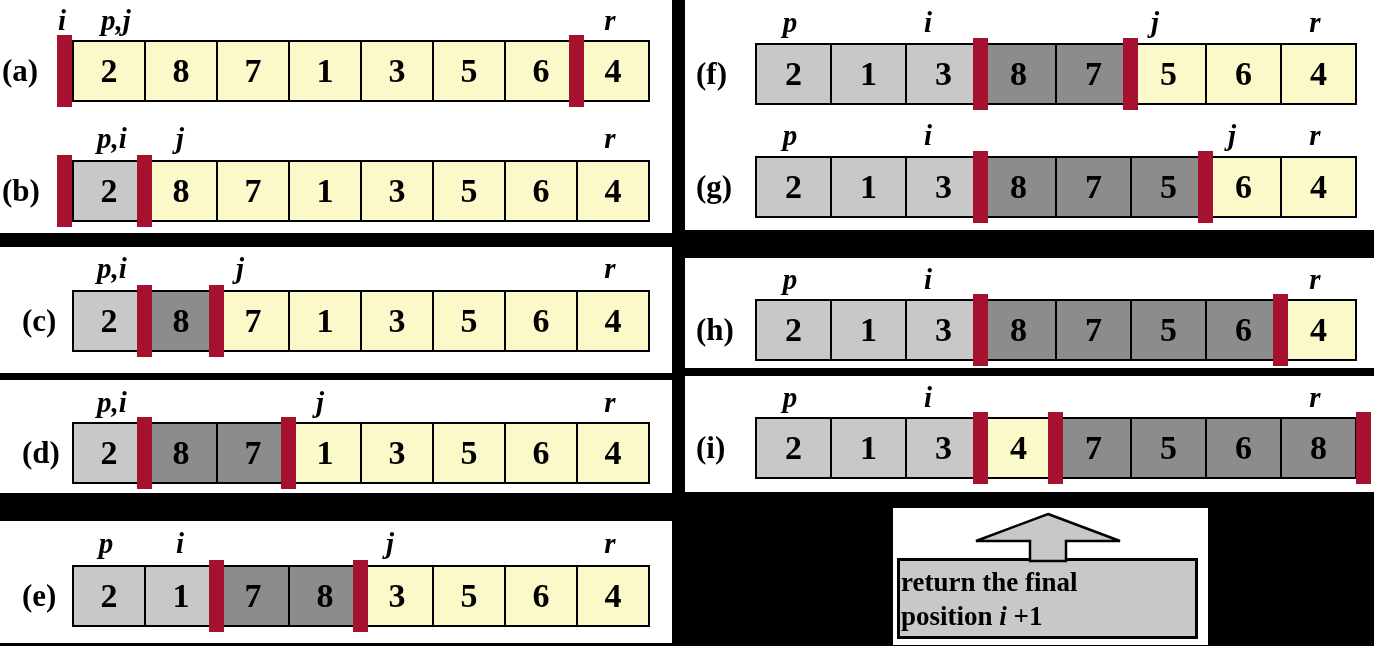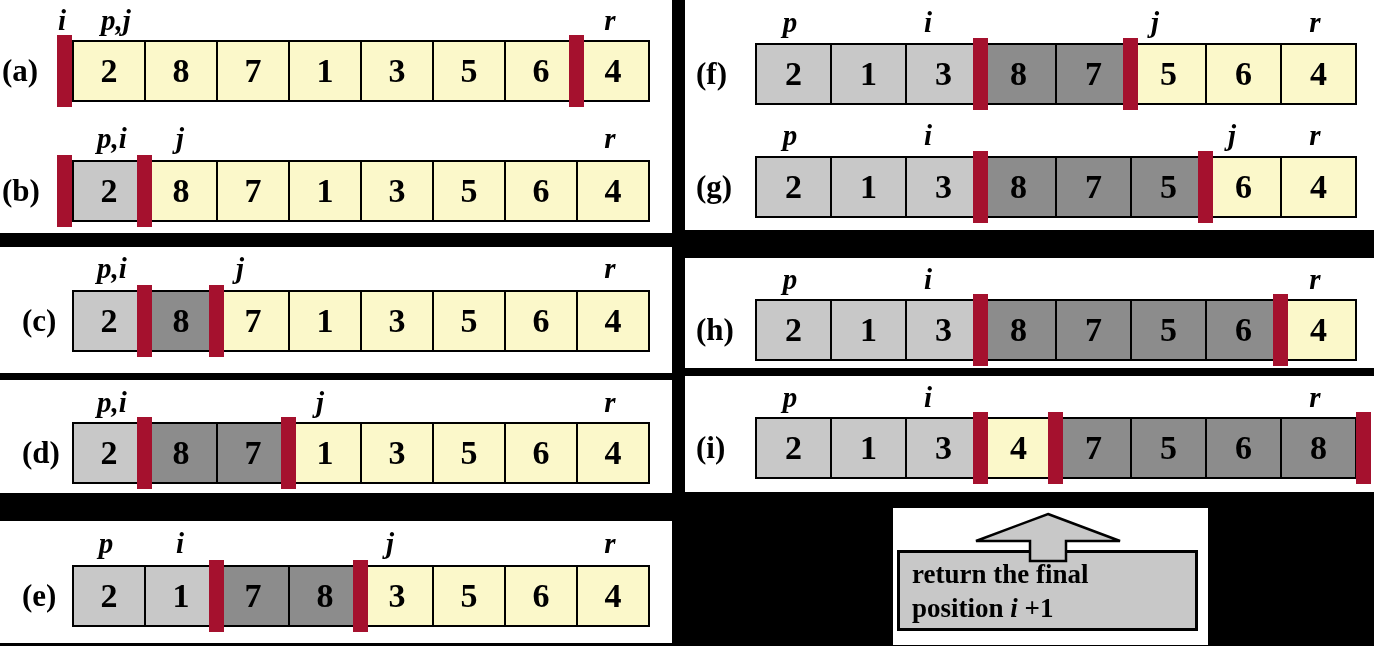--- a/index.html
+++ b/index.html
@@ -5,23 +5,23 @@
   html,body{margin:0;padding:0;background:#000;}
   #canvas{position:relative;width:1374px;height:646px;background:#000;overflow:hidden;
           font-family:"Liberation Serif","DejaVu Serif",serif;}
   .panel{position:absolute;background:#fff;}
   .cell{position:absolute;box-sizing:border-box;border:2px solid #000;
         text-align:center;font-weight:bold;font-size:34px;color:#000;z-index:2;}
   .bar{position:absolute;z-index:5;}
   .marker{position:absolute;transform:translateX(-50%);font-style:italic;font-weight:bold;
           font-size:29px;color:#000;white-space:nowrap;z-index:3;}
   .letter{position:absolute;font-weight:bold;font-size:31px;color:#000;z-index:3;}
-  .note-box{position:absolute;left:4px;top:42px;width:301px;height:81px;box-sizing:border-box;
+  .note-box{position:absolute;left:4px;top:50px;width:301px;height:81px;box-sizing:border-box;
             border:3px solid #000;background:#C8C8C8;font-weight:bold;font-size:27px;
-            line-height:34px;padding:4px 6px 0 12px;color:#000;}
+            line-height:34px;padding:4px 6px 0 1px;color:#000;}
   .note-arrow{position:absolute;left:0;top:0;z-index:2;}
 </style>
 </head>
 <body>
 
 <div id="canvas">
 
   <div class="panel" style="left: 0px; top: 0px; width: 672px; height: 233px; background: rgb(255, 255, 255);"></div>
     <div class="panel" style="left: 0px; top: 247px; width: 672px; height: 126px; background: rgb(255, 255, 255);"></div>
     <div class="panel" style="left: 0px; top: 380px; width: 672px; height: 113px; background: rgb(255, 255, 255);"></div>

